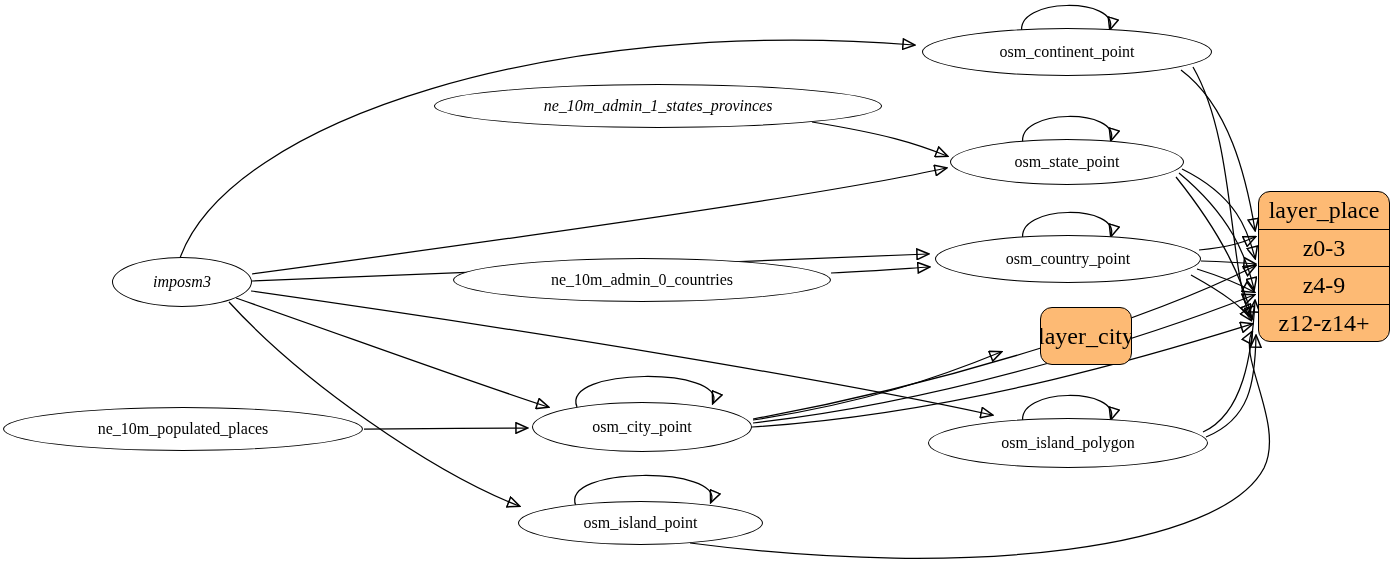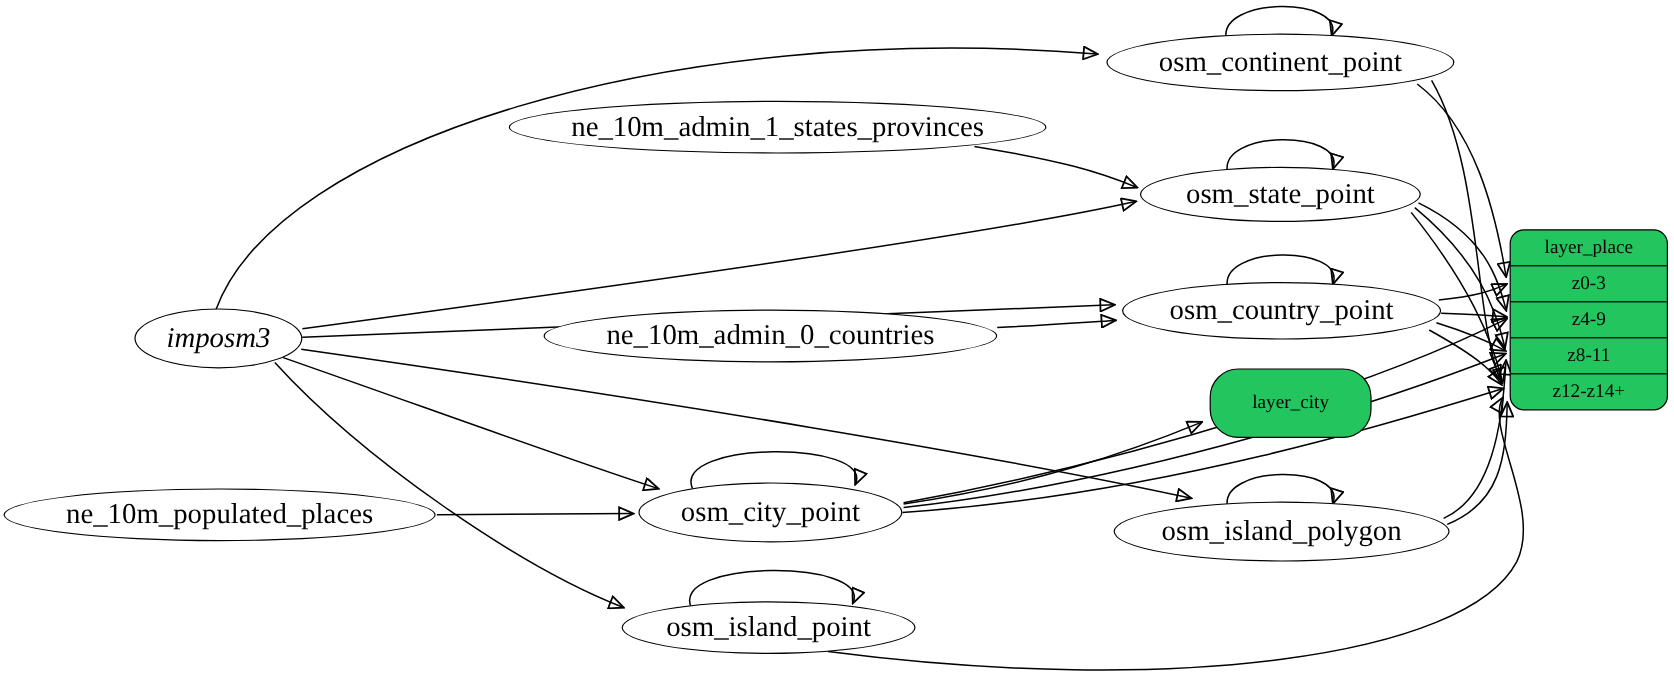--- a/index.html
+++ b/index.html
@@ -11,28 +11,28 @@
     color:#000000;
     overflow:hidden;
   }
   .edges-layer { position:absolute; left:0; top:0; width:1395px; height:568px; }
   .edges-layer path { fill:none; stroke:#000000; stroke-width:1.25px; }
   .ellipse-node {
     position:absolute; box-sizing:border-box;
     border:1.4px solid #000000; border-radius:50%;
     background:#ffffff;
     display:flex; align-items:center; justify-content:center;
-    font-size:24px; line-height:1; white-space:nowrap;
+    font-size:16px; line-height:1; white-space:nowrap;
   }
   .record-node {
     position:absolute; box-sizing:border-box;
     border:1.7px solid #000000; border-radius:12px;
-    background:#22c55e;
+    background:#fdba74;
     display:flex; flex-direction:column;
-    font-size:16px; line-height:1;
+    font-size:24px; line-height:1;
     overflow:hidden;
   }
   .record-row {
     flex:1; display:flex; align-items:center; justify-content:center;
     border-top:1.4px solid #000000;
     white-space:nowrap;
   }
   .record-row:first-child { border-top:none; }
 </style>
 </head>
@@ -79,21 +79,21 @@
     <path d="M 753,419 C 950,383 1152,318 1255,266" marker-end="url(#arrowhead)"></path>
     <path d="M 753,423 C 958,400 1165,330 1254,295" marker-end="url(#arrowhead)"></path>
     <path d="M 752,427 C 968,413 1175,348 1252,324" marker-end="url(#arrowhead)"></path>
     <path d="M 1203,432 C 1243,414 1252,355 1255,301" marker-end="url(#arrowhead)"></path>
     <path d="M 1206,437 C 1250,419 1255,383 1256,336" marker-end="url(#arrowhead)"></path>
     <path d="M 690,543 C 975,580 1222,548 1264,468 C 1285,425 1238,358 1252,332" marker-end="url(#arrowhead)"></path>
   </svg>
 
   <div class="ellipse-node" style="left:112px; top:257px; width:140px; height:50px;font-style:italic;">imposm3</div>
 
-  <div class="ellipse-node" style="left:424px; top:84px; width:448px; height:44px;">ne_10m_admin_1_states_provinces</div>
+  <div class="ellipse-node" style="left:434px; top:84px; width:448px; height:44px;font-style:italic;">ne_10m_admin_1_states_provinces</div>
 
   <div class="ellipse-node" style="left:453px; top:258px; width:378px; height:44px;">ne_10m_admin_0_countries</div>
 
   <div class="ellipse-node" style="left:3px; top:407px; width:360px; height:44px;">ne_10m_populated_places</div>
 
   <div class="ellipse-node" style="left:922px; top:28px; width:290px; height:48px;">osm_continent_point</div>
 
   <div class="ellipse-node" style="left:935px; top:235px; width:266px; height:48px;">osm_country_point</div>
 
   <div class="ellipse-node" style="left:950px; top:139px; width:234px; height:46px;">osm_state_point</div>
@@ -101,21 +101,20 @@
   <div class="ellipse-node" style="left:532px; top:402px; width:220px; height:50px;">osm_city_point</div>
 
   <div class="ellipse-node" style="left:928px; top:418px; width:280px; height:50px;">osm_island_polygon</div>
 
   <div class="ellipse-node" style="left:518px; top:501px; width:245px; height:44px;">osm_island_point</div>
 
   <div class="record-node" style="left:1258px; top:191px; width:132px; height:151px;">
     <div class="record-row">layer_place</div>
     <div class="record-row">z0-3</div>
     <div class="record-row">z4-9</div>
-    <div class="record-row">z8-11</div>
     <div class="record-row">z12-z14+</div>
   </div>
 
-  <div class="record-node" style="left:1008px; top:307px; width:135px; height:58px;border-radius:24px;">
+  <div class="record-node" style="left:1040px; top:307px; width:92px; height:58px;">
     <div class="record-row">layer_city</div>
   </div>
 
 </div>
 
 </body></html>

